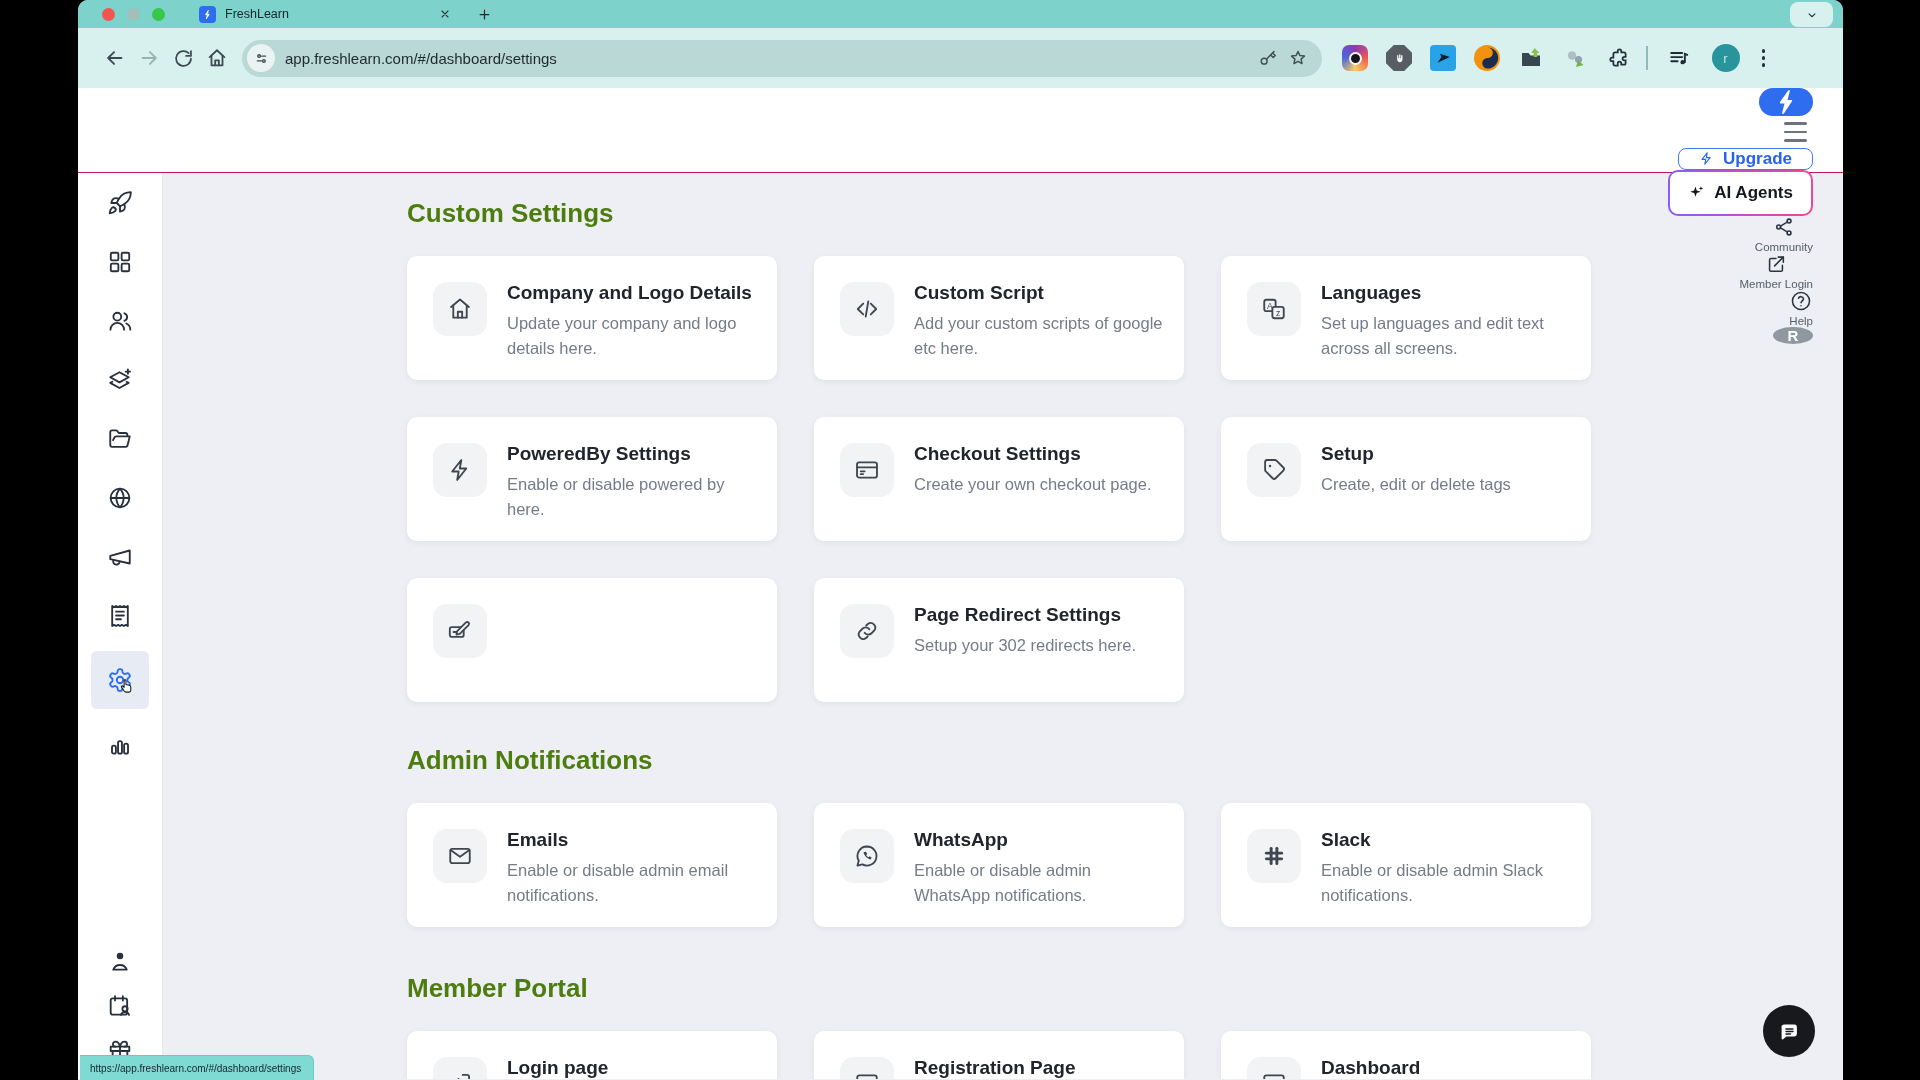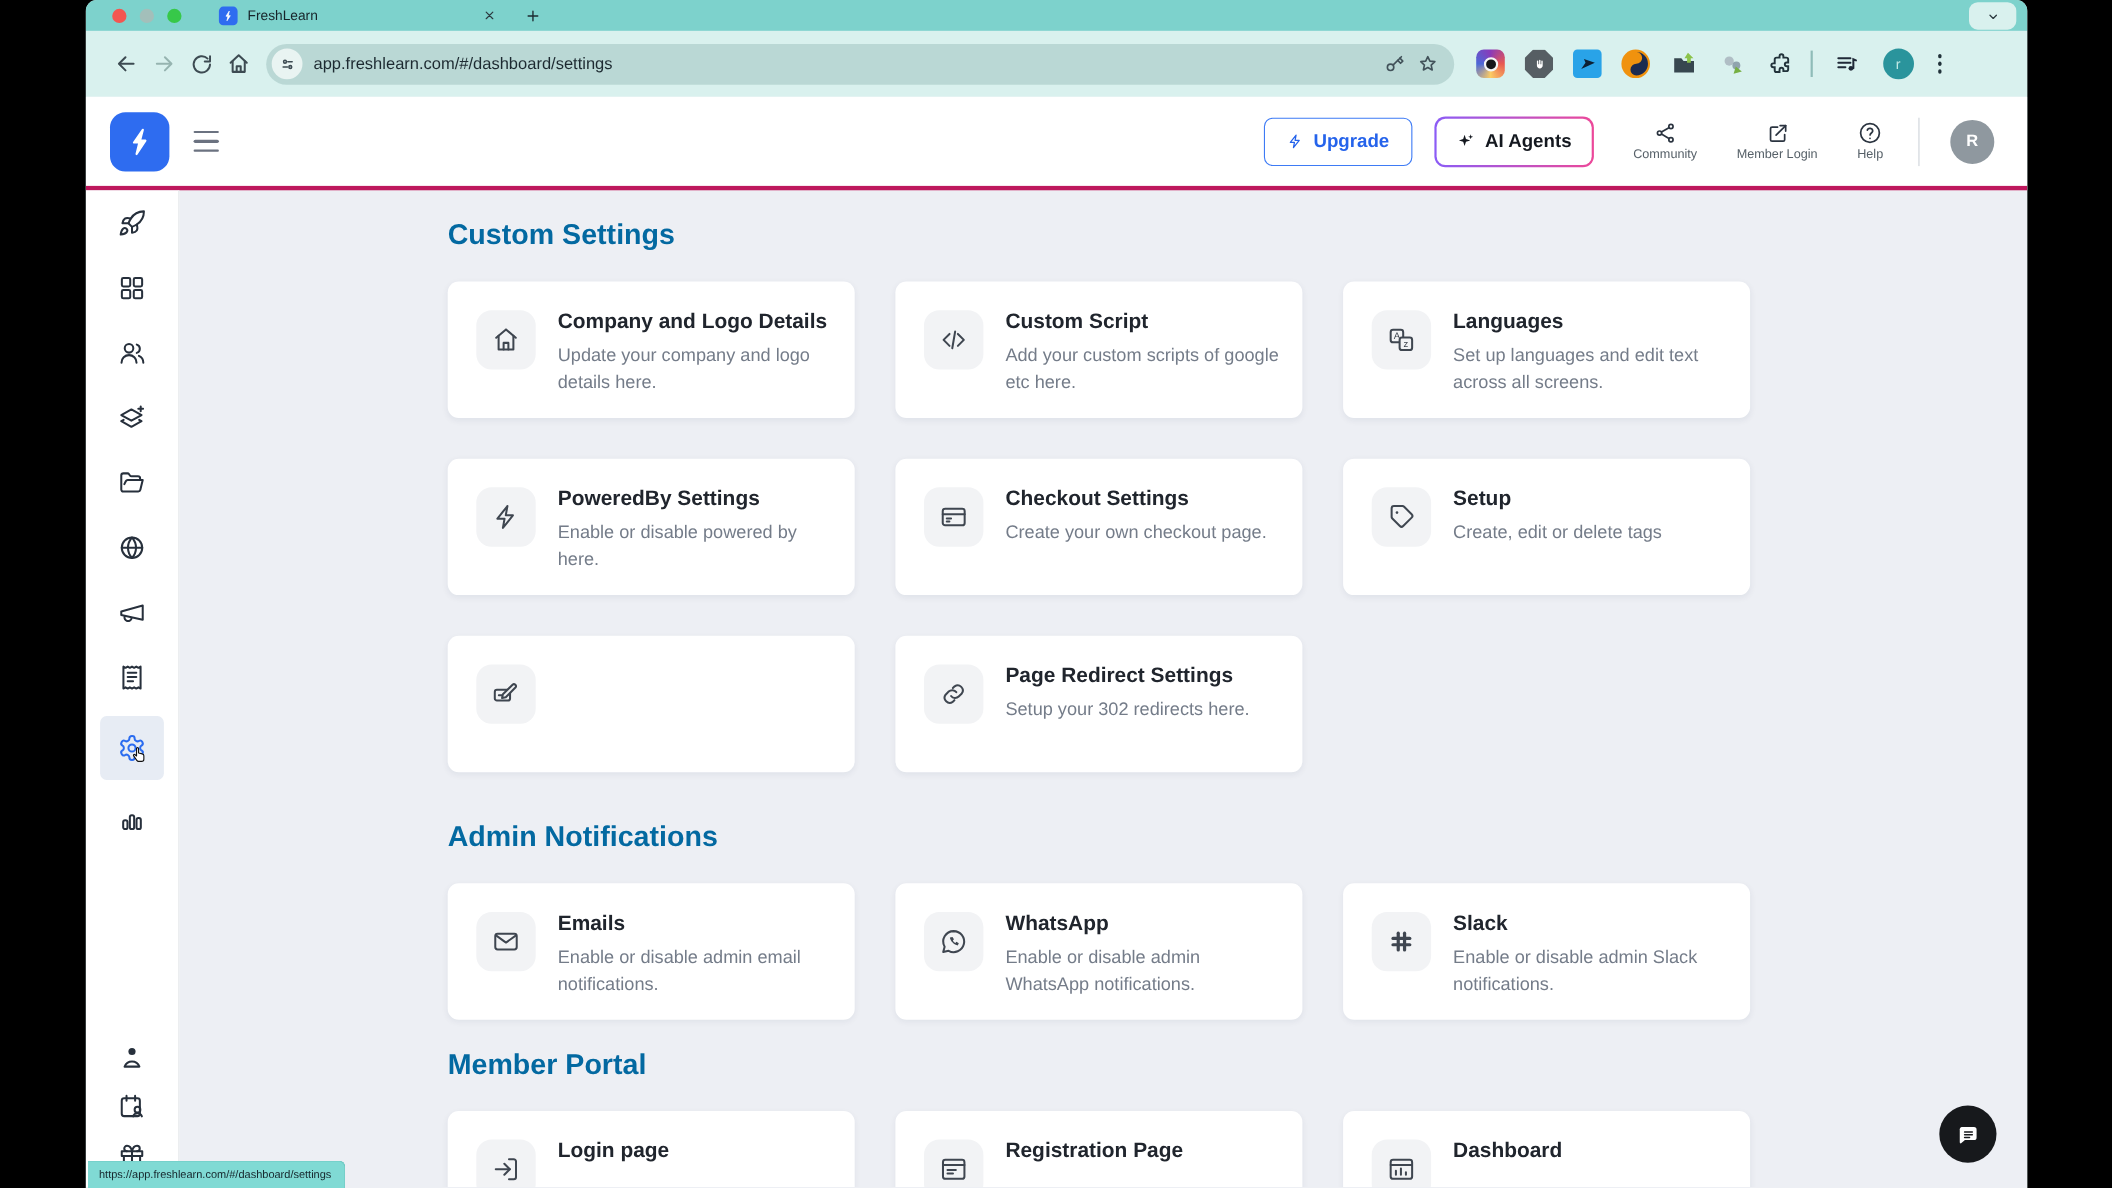--- a/index.html
+++ b/index.html
@@ -38,21 +38,21 @@
   .ext-arrow { background:#29a3e8; border-radius:4px; }
   .ext-swirl { background:#f0920e; border-radius:50%; overflow:hidden; }
   .tb-sep { width:1.5px; height:24px; background:#8fbcb8; margin:0 14px; }
   .tb-avatar { width:28px; height:28px; border-radius:50%; background:#2a949c; color:#bfe8e4;
                font-size:13px; display:flex; align-items:center; justify-content:center; margin-left:16px; }
   .dots { display:flex; flex-direction:column; gap:3.5px; margin-left:18px; padding:4px; }
   .dots i { width:3.5px; height:3.5px; border-radius:50%; background:#21323a; display:block; }
 
   
   .app { position:relative; height:992px; background:#edeff4; }
-  .app-header { height:85px; background:#fff; border-bottom:4px solid #be185d; display:flex; align-items:center; padding:0 30px 0 22px; }
+  .app-header { height:85px; background:#fff; border-bottom:1px solid #be185d; display:flex; align-items:flex-end; padding:0 30px 0 22px;flex-direction:column; }
   .logo { width:54px; height:54px; border-radius:14px; background:#2e6cf0; display:flex; align-items:center; justify-content:center; }
   .burger { margin-left:16px; display:flex; flex-direction:column; gap:6px; padding:6px; }
   .burger i { width:23px; height:2.6px; background:#6b7280; border-radius:2px; display:block; }
   .hspacer { flex:1; }
   .btn-upgrade { height:44px; padding:0 20px; border:1.5px solid #3e7bf5; border-radius:8px; background:#fff;
                  color:#2563eb; font-size:17px; font-weight:700; display:flex; align-items:center; gap:9px; }
   .btn-ai-wrap { margin-left:20px; padding:2px; border-radius:10px; background:linear-gradient(90deg,#8b5cf6,#ec4899); }
   .btn-ai { height:42px; padding:0 18px; border-radius:8px; background:#fff; color:#14181f;
             font-size:17px; font-weight:700; display:flex; align-items:center; gap:9px; }
   .hdr-link { margin-left:36px; display:flex; flex-direction:column; align-items:center; gap:3px; color:#2b3440; }
@@ -63,22 +63,22 @@
 
   .app-body { position:relative; display:flex; height:906px; overflow:hidden; }
   .sidebar { width:85px; background:#fff; border-right:1px solid #e8eaed; position:relative; flex:none; }
   .side-item { width:58px; height:59px; margin:0 auto; display:flex; align-items:center; justify-content:center; color:#27303c; position:relative; }
   .side-item.active { background:#e7ecf4; border-radius:6px; color:#2b6cf0; height:58px; margin-top:6px; margin-bottom:6px; }
   .cursor-hand { position:absolute; left:26px; top:26px; }
   .side-bottom { position:absolute; bottom:6px; left:0; width:100%; }
   .side-bottom .side-item { height:45px; }
 
   .main { flex:1; padding:24px 0 0 244px; overflow:hidden; }
-  .main h2 { font-size:26px; font-weight:700; color:#0369a1; line-height:32px; }
-  .sec-gap1 h2 { margin-top:42px; } .sec-gap2 h2 { margin-top:24px; }
+  .main h2 { font-size:26px; font-weight:700; color:#4d7c0f; line-height:32px; }
+  .sec-gap1 h2 { margin-top:42px; } .sec-gap2 h2 { margin-top:45px; }
   .cards { margin-top:27px; display:grid; grid-template-columns:repeat(3,370px); grid-auto-rows:124px; gap:37px; width:1184px; }
   .card { background:#fff; border-radius:10px; box-shadow:0 2px 6px rgba(25,35,60,.06);
           display:flex; padding:24px 20px 0 26px; }
   .card-icon { width:54px; height:54px; border-radius:14px; background:#f2f3f5; color:#3f4650;
                display:flex; align-items:center; justify-content:center; flex:none; margin-top:2px; }
   .card-text { margin-left:20px; }
   .card-title { font-size:19px; font-weight:700; color:#20252d; line-height:26px; }
   .card-desc { margin-top:5px; font-size:16.5px; color:#747c89; line-height:25px; }
 
   .status-tip { position:absolute; left:2px; bottom:0; height:25px; background:#80dad4; border:1px solid #6cc9c2;

